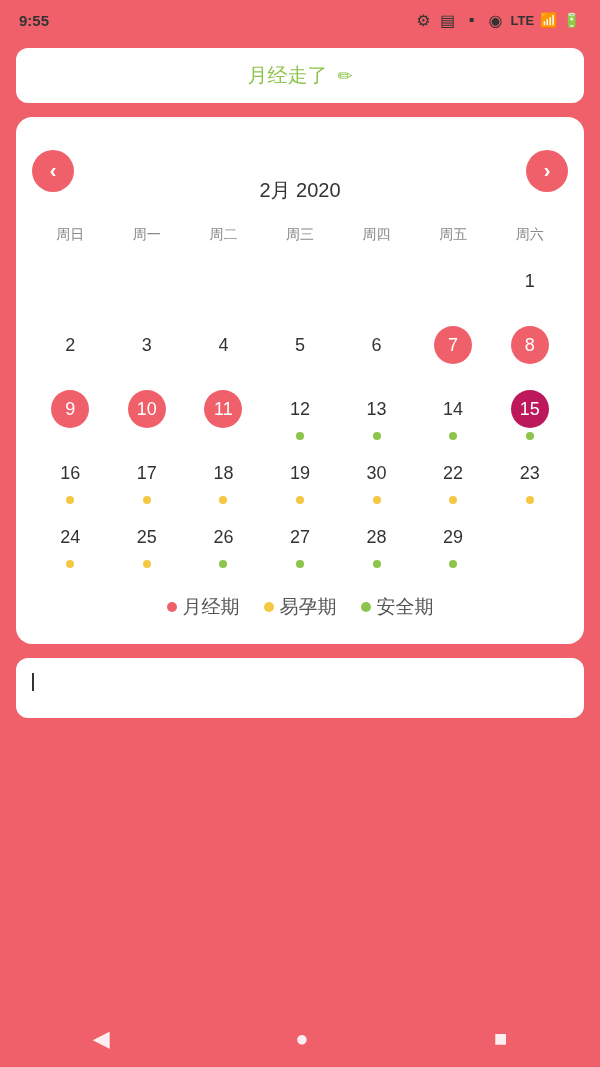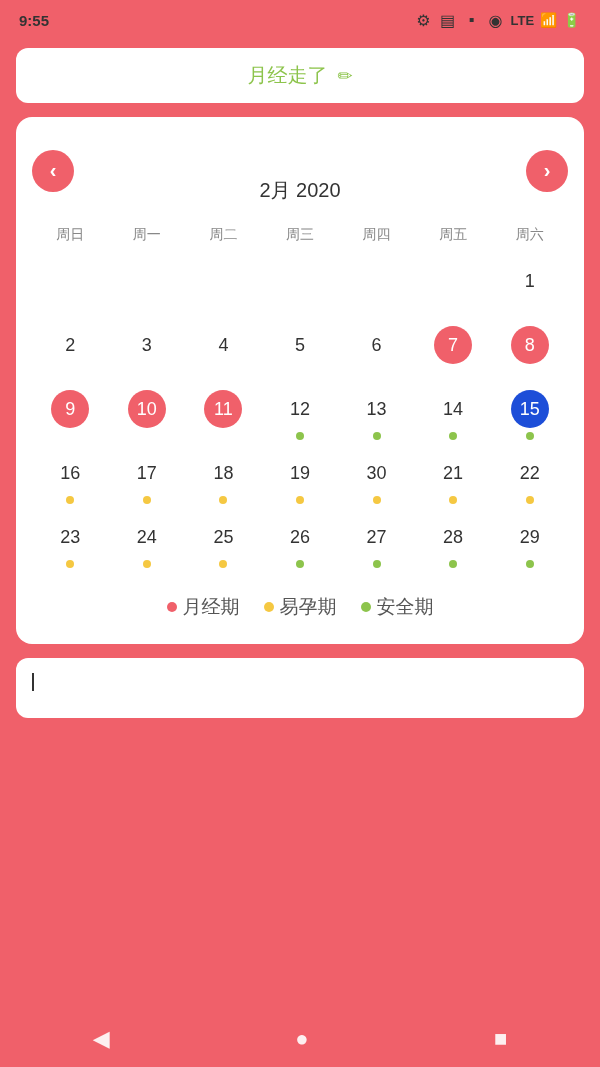--- a/index.html
+++ b/index.html
@@ -110,21 +110,21 @@
       border-radius: 50%;
       font-size: 18px;
       font-weight: 500;
       color: #333;
     }
     .day-number.period {
       background: #f0606a;
       color: white;
     }
     .day-number.today {
-      background: #1d4ed8;
+      background: #be185d;
       color: white;
     }
     .day-dot {
       width: 8px;
       height: 8px;
       border-radius: 50%;
       margin-top: 4px;
     }
     .dot-period { background: #f0606a; }
     .dot-fertile { background: #f5c842; }
@@ -304,24 +304,20 @@
       <div class="day-cell">
         <div class="day-number">18</div>
         <div class="day-dot dot-fertile"></div>
       </div>
       <div class="day-cell">
         <div class="day-number">19</div>
         <div class="day-dot dot-fertile"></div>
       </div>
       <div class="day-cell">
         <div class="day-number">30</div>
-        <div class="day-dot dot-fertile"></div>
-      </div>
-      <div class="day-cell">
-        <div class="day-number">21</div>
         <div class="day-dot dot-fertile"></div>
       </div>
       <div class="day-cell">
         <div class="day-number">22</div>
         <div class="day-dot dot-fertile"></div>
       </div>
       <div class="day-cell">
         <div class="day-number">23</div>
         <div class="day-dot dot-fertile"></div>
       </div>

